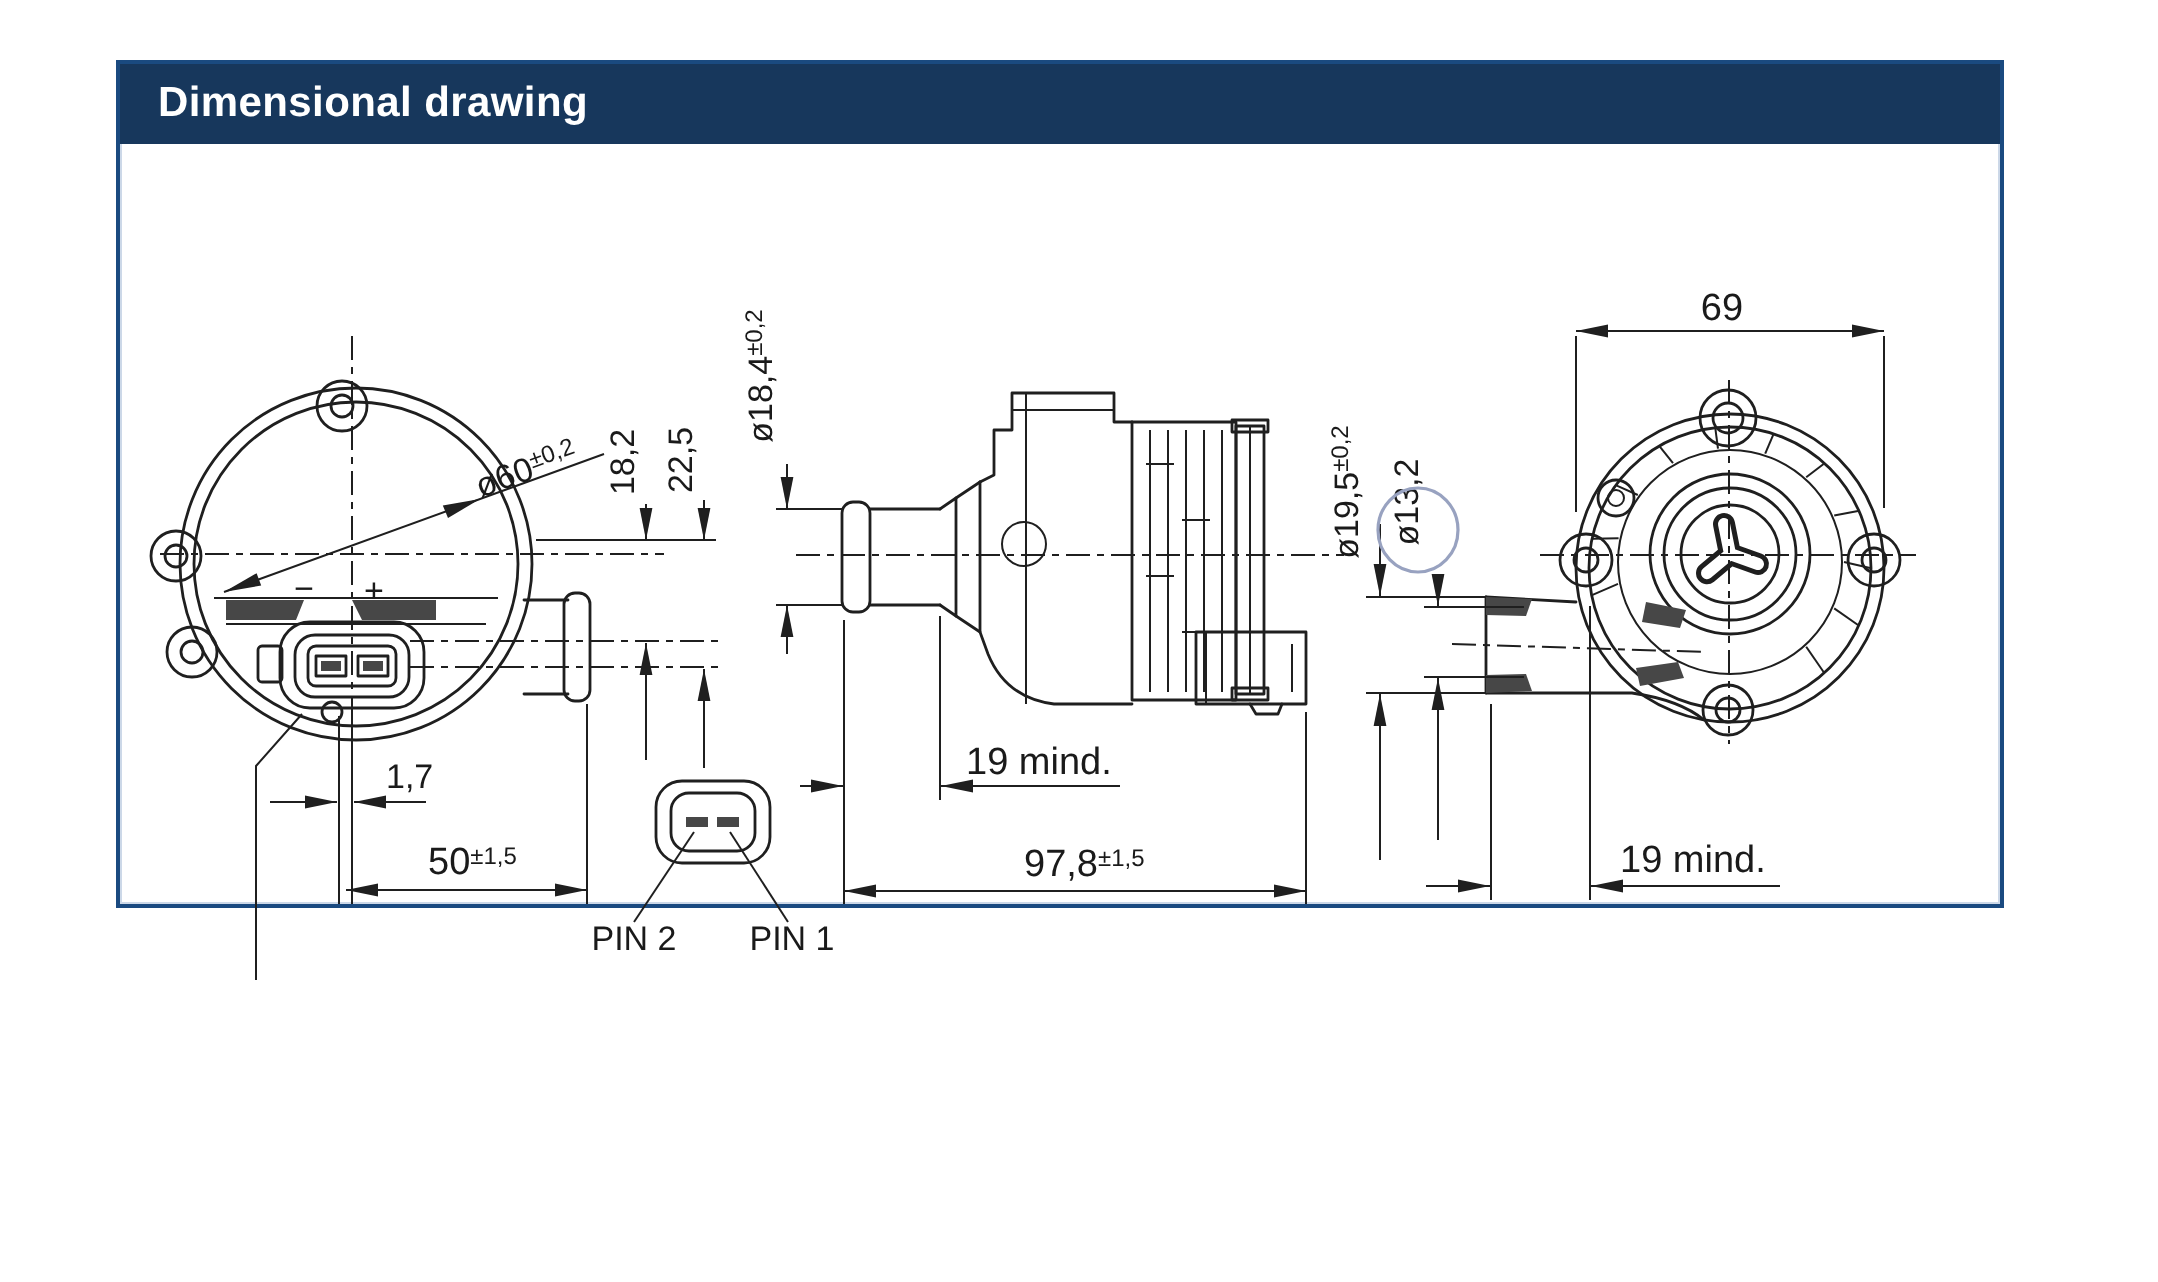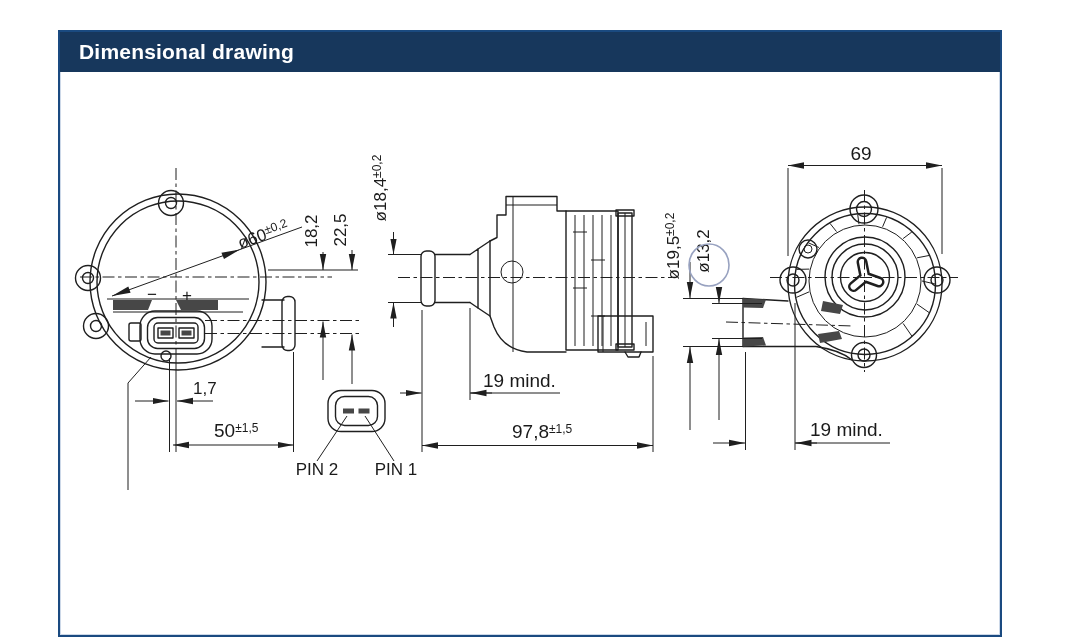--- a/index.html
+++ b/index.html
@@ -1,18 +1,18 @@
 <!DOCTYPE html>
 <html><head>
 <meta charset="utf-8">
 <style>
   html,body{margin:0;padding:0;background:#ffffff;}
   #page{position:relative;width:1079px;height:641px;background:#ffffff;overflow:hidden;
         font-family:"Liberation Sans", sans-serif;}
-  #frame{position:absolute;left:58px;top:30px;width:944px;height:607px;
+  #frame{position:absolute;left:58px;top:30px;width:944px;height:424px;
          border:2px solid #1a4a80;box-sizing:border-box;background:#ffffff;
          box-shadow:inset 0 0 0 1px #ccd8e8;}
   #hdr{position:absolute;left:0;top:0;width:100%;height:40px;background:#17375c;}
   #hdr .t{color:#ffffff;font-size:21px;font-weight:bold;line-height:40px;padding-left:19px;
           letter-spacing:.2px;}
   svg{position:absolute;left:58px;top:70px;}
   .o{fill:none;stroke:#1f1f1f;stroke-width:1.4;stroke-linejoin:round;stroke-linecap:round;}
   .t{fill:none;stroke:#1f1f1f;stroke-width:1;}
   .cl{fill:none;stroke:#1f1f1f;stroke-width:1;stroke-dasharray:12 3.5 3.5 3.5;}
   .sh{fill:#474747;stroke:none;}

